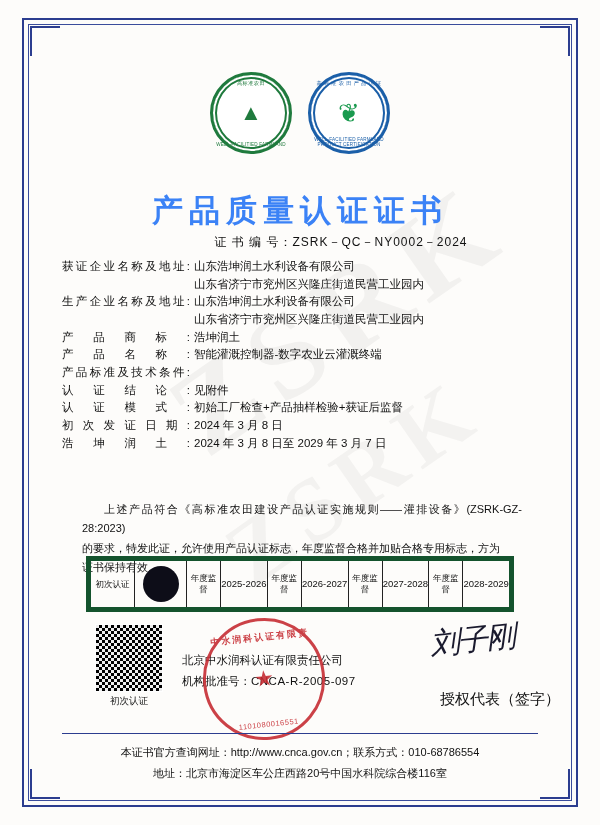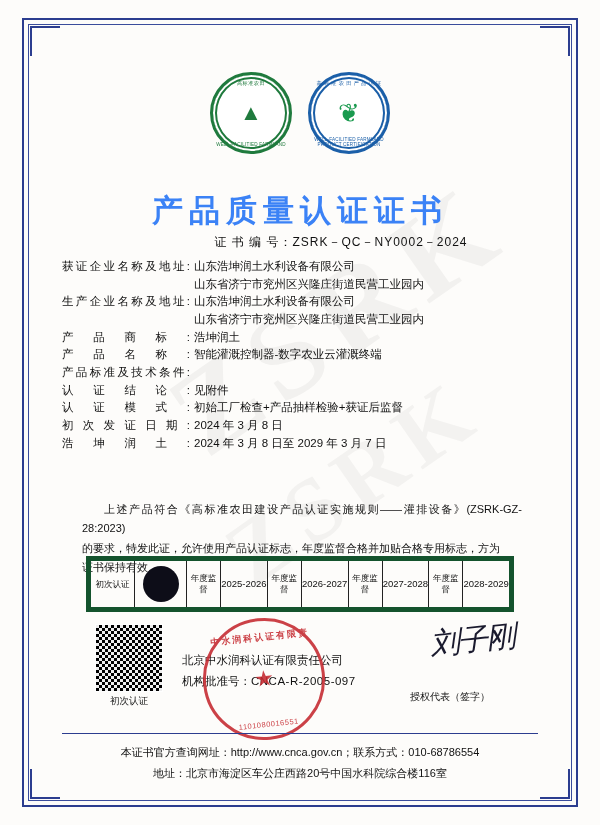--- a/index.html
+++ b/index.html
@@ -302,22 +302,22 @@
     font-family: "Liberation Serif", serif;
     font-style: italic;
     color: #1a1a2e;
     transform: rotate(-6deg);
     letter-spacing: -2px;
   }
   .sign-label {
     position: absolute;
     left: 410px; top: 690px;
     width: 150px;
-    text-align: left;
-    font-size: 10px;
+    text-align: right;
+    font-size: 15px;
     color: #111;
   }
 
   
   .footer-rule {
     position: absolute;
     left: 62px; top: 733px;
     width: 476px;
     border-top: 1px solid #2c3d8f;
   }

